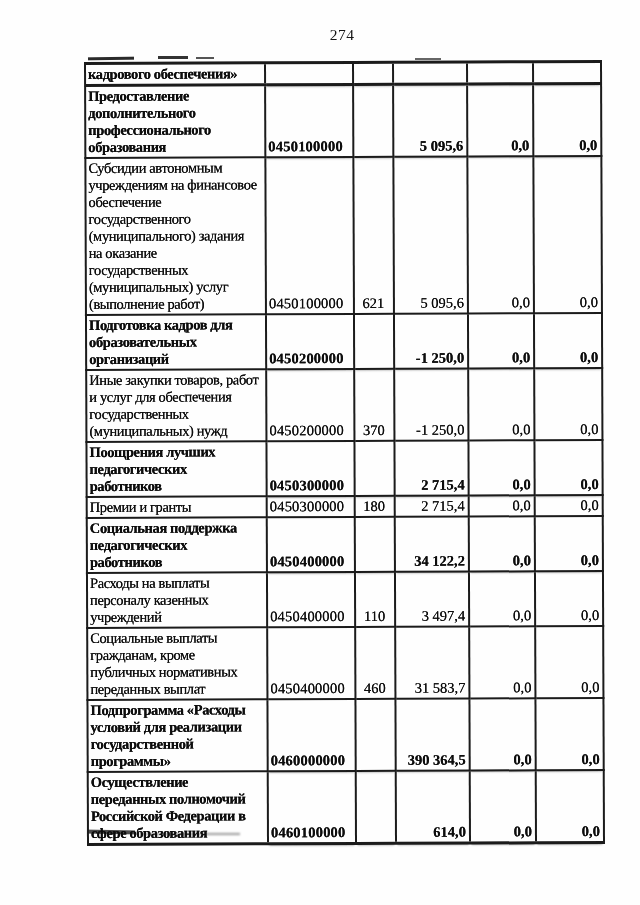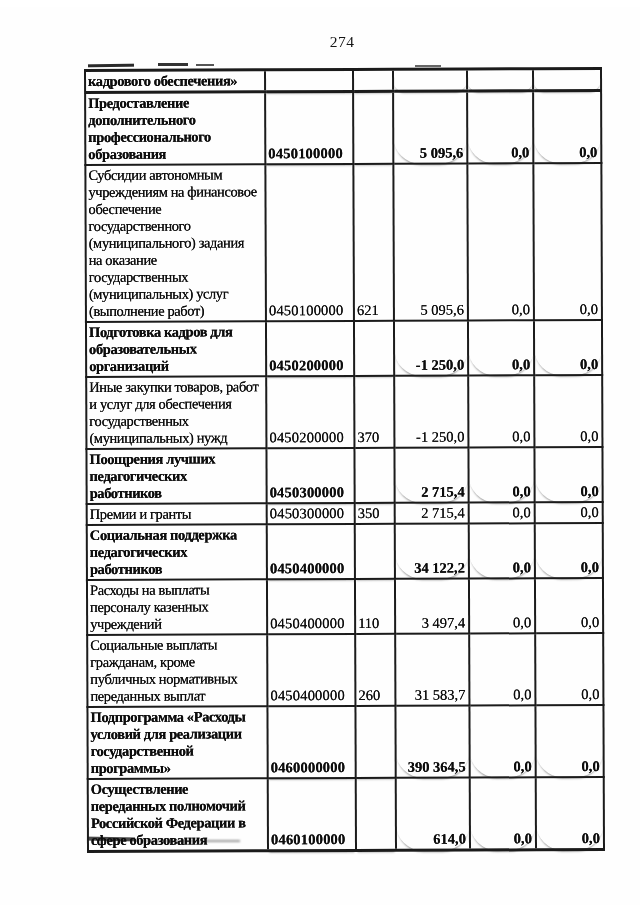--- a/index.html
+++ b/index.html
@@ -4,21 +4,21 @@
 <style>
   html,body{margin:0;padding:0;}
   body{
     width:640px;height:905px;
     background:#ffffff;
     font-family:"Liberation Serif","DejaVu Serif",serif;
     color:#0d0d0d;
     position:relative;
     overflow:hidden;
   }
-  .sheet{position:absolute;inset:0;background:#fefefe;margin-top:7px;}
+  .sheet{position:absolute;inset:0;background:#fefefe;}
   .page-number{
     position:absolute;top:26px;left:84px;width:516px;
     text-align:center;font-size:15.5px;color:#151515;
     letter-spacing:0.5px;
   }
   table.budget{
     position:absolute;top:62px;left:84px;
     width:516px;table-layout:fixed;
     border-collapse:collapse;
     transform:rotate(-0.22deg);
@@ -26,22 +26,22 @@
     font-size:14.5px;line-height:17px;
   }
   table.budget td{
     border:2px solid #1b1b1b;
     vertical-align:bottom;
     padding:1px 3px 1px 2px;
     text-shadow:0 0 0.4px currentColor;
   }
   td.name{white-space:pre;letter-spacing:-0.4px;padding-left:2px;overflow:hidden;}
   td.code{padding-left:5px;letter-spacing:0.2px;}
-  td.ctr{text-align:left;padding-left:1px;padding-right:1px;}
-  td.num{text-align:right;padding-right:4px;border-radius:27px;}
+  td.ctr{text-align:center;padding-left:1px;padding-right:1px;}
+  td.num{text-align:right;padding-right:4px;}
   tr.bold{font-weight:bold;}
   tr.bold td{box-shadow:0 3px 2px -1.5px rgba(55,55,55,0.45);}
   tr.first-row td{border-top-width:3px;border-bottom-width:3px;}
   tr.last-row td{border-bottom-width:3px;}
   .artifact{position:absolute;pointer-events:none;}
   .a1{left:88px;top:57px;width:46px;height:3px;background:#2a2a2a;filter:blur(0.4px);transform:rotate(-0.8deg);}
   .a2{left:158px;top:56px;width:30px;height:3px;background:#333;filter:blur(0.5px);}
   .a3{left:196px;top:57px;width:18px;height:2px;background:#555;filter:blur(0.5px);}
   .a4{left:415px;top:58px;width:26px;height:2px;background:#666;filter:blur(0.6px);}
   .a5{left:87px;top:830px;width:48px;height:4px;background:#4a4a4a;filter:blur(0.7px);transform:rotate(1deg);}
@@ -133,21 +133,21 @@
 работников</td>
         <td class="code">0450300000</td>
         <td class="ctr"></td>
         <td class="num">2 715,4</td>
         <td class="num">0,0</td>
         <td class="num">0,0</td>
       </tr>
       <tr>
         <td class="name">Премии и гранты</td>
         <td class="code">0450300000</td>
-        <td class="ctr">350</td>
+        <td class="ctr">180</td>
         <td class="num">2 715,4</td>
         <td class="num">0,0</td>
         <td class="num">0,0</td>
       </tr>
       <tr class="bold">
         <td class="name">Социальная поддержка
 педагогических
 работников</td>
         <td class="code">0450400000</td>
         <td class="ctr"></td>
@@ -164,21 +164,21 @@
         <td class="num">3 497,4</td>
         <td class="num">0,0</td>
         <td class="num">0,0</td>
       </tr>
       <tr>
         <td class="name">Социальные выплаты
 гражданам, кроме
 публичных нормативных
 переданных выплат</td>
         <td class="code">0450400000</td>
-        <td class="ctr">260</td>
+        <td class="ctr">460</td>
         <td class="num">31 583,7</td>
         <td class="num">0,0</td>
         <td class="num">0,0</td>
       </tr>
       <tr class="bold">
         <td class="name">Подпрограмма «Расходы
 условий для реализации
 государственной
 программы»</td>
         <td class="code">0460000000</td>

